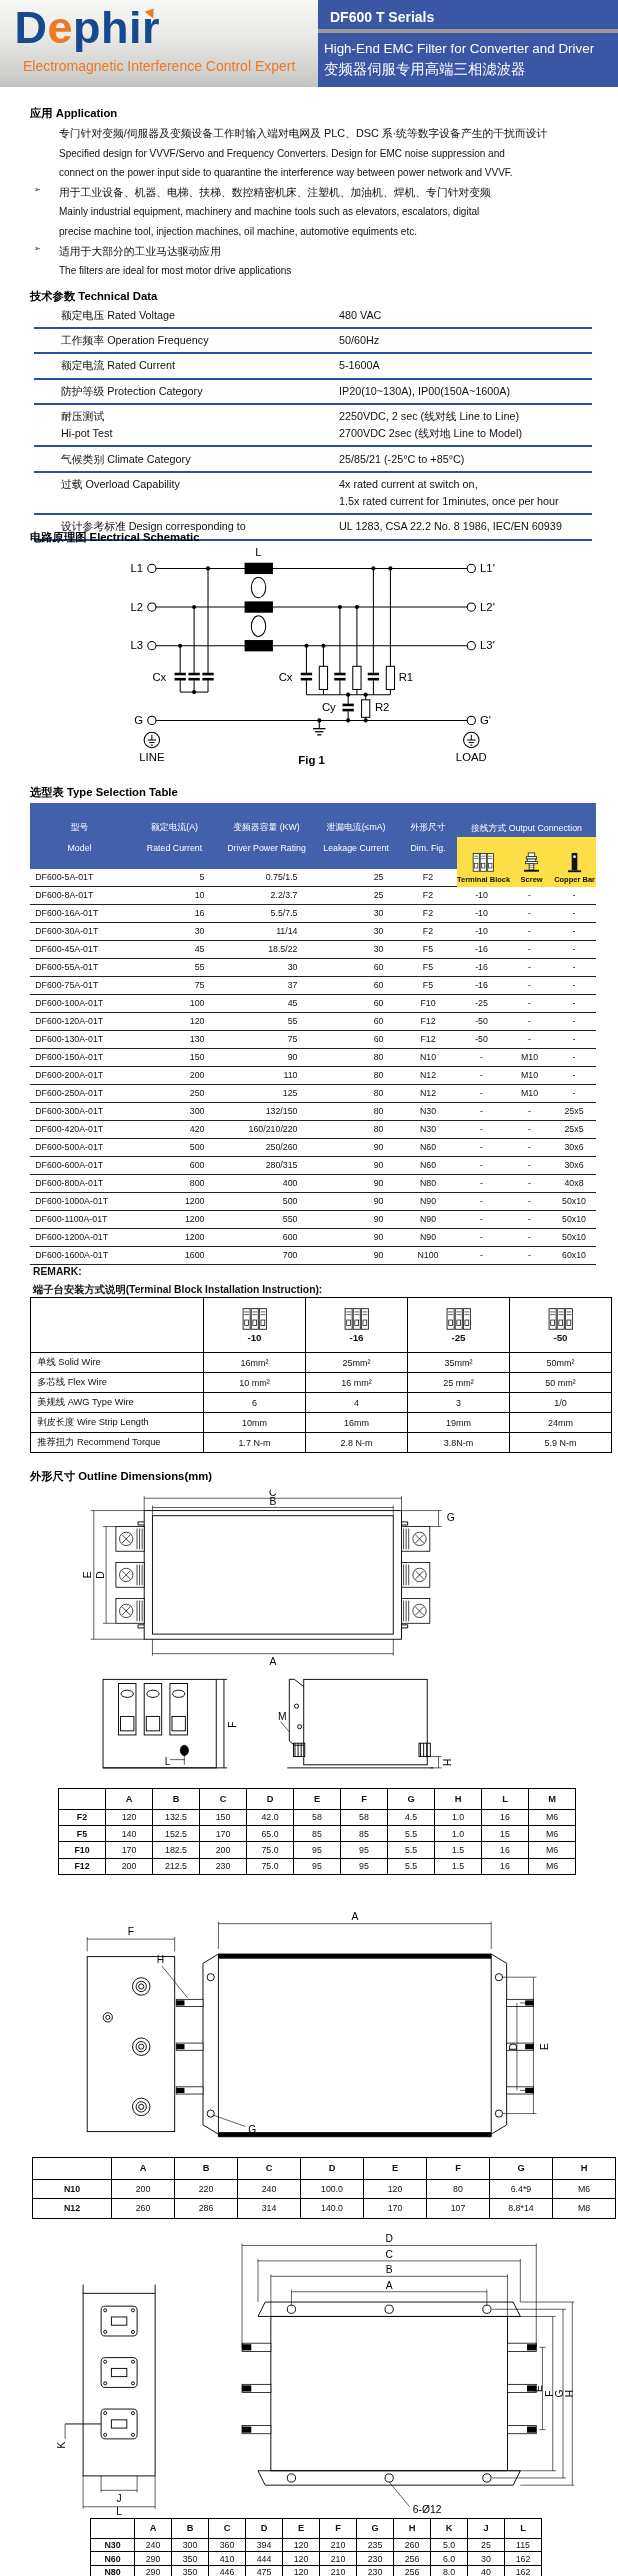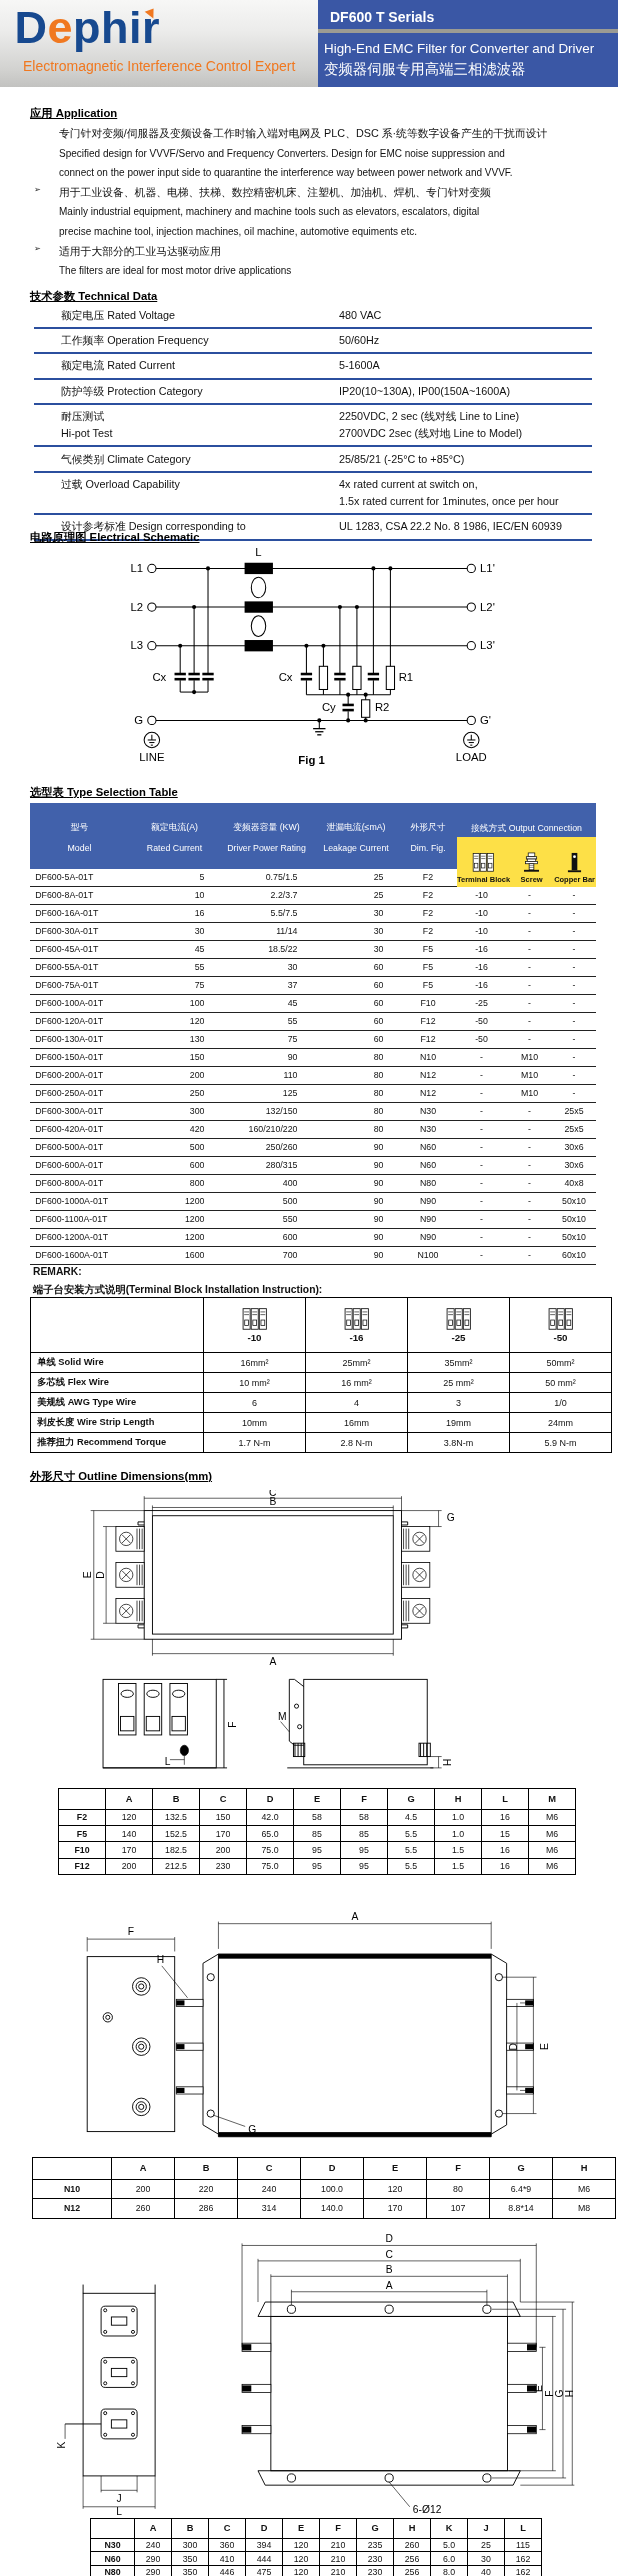--- a/index.html
+++ b/index.html
@@ -13,21 +13,21 @@
   #logo .org{color:#f07820;}
   #logo-tri{left:146px;top:8.2px;width:0;height:0;border-left:5.2px solid transparent;
     border-right:6.2px solid transparent;border-bottom:8.2px solid #f07820;transform:rotate(38deg);}
   #tagline{left:23px;top:58px;font-size:14px;color:#f07820;}
   #hdr-right{left:318px;top:0;width:300px;height:87px;background:#3a57a5;}
   #hdr-series{left:330px;top:9.3px;font-size:14px;font-weight:bold;color:#fff;}
   #hdr-bar{left:318px;top:29px;width:300px;height:4.1px;background:#9b9b93;}
   #hdr-t-en{left:324px;top:41px;font-size:13.4px;color:#fff;white-space:nowrap;}
   #hdr-t-cn{left:324px;top:60px;font-size:14.4px;color:#fff;}
   
-  .sec-head{font-size:11.3px;font-weight:bold;color:#000;text-decoration:underline;}
+  .sec-head{font-size:11.3px;font-weight:bold;color:#000;}
   
   #app-items{left:30px;top:124px;width:567px;}
   .app-item{position:relative;}
   .app-bullet{position:absolute;left:4.1px;top:1px;font-size:8.2px;}
   .app-cn{padding-left:29px;font-size:10.8px;line-height:19.6px;}
   .app-en{padding-left:29px;font-size:10px;line-height:19.6px;text-align:justify;padding-right:5.2px;}
   
   #tech-table{left:34px;top:304px;width:558px;}
   .tech-row{display:flex;border-bottom:2.6px double #2b4f9e;padding:3.1px 0 2.6px 0;}
   .tech-label{width:278px;padding-left:27px;font-size:10.8px;line-height:17.5px;}
@@ -44,21 +44,21 @@
   .ts-icon-cell .lbl{font-size:7.5px;font-weight:bold;margin-top:2.1px;white-space:nowrap;}
   .ts-row{border-bottom:0.8px solid #222;height:17px;align-items:center;}
   .ts-row div{line-height:17px;}
   .c-model{padding-left:5.2px;}
   .c-r{text-align:right;padding-right:15.5px;}
   .c-c{text-align:center;}
   
   #inst-table{left:30px;top:1297px;border-collapse:collapse;}
   #inst-table td{border:0.8px solid #000;text-align:center;font-size:9px;}
   #inst-table{border:1.5px solid #000;}
-  #inst-table .lab{text-align:left;padding-left:6.2px;font-weight:bold;font-size:9.3px;}
+  #inst-table .lab{text-align:left;padding-left:6.2px;font-weight:normal;font-size:9.3px;}
   #inst-table .hrow td{height:52px;}
   #inst-table .drow td{height:17px;}
   #inst-table .collab{font-weight:bold;font-size:9.8px;}
   
   .dim-table{border-collapse:collapse;}
   .dim-table td{border:0.9px solid #000;text-align:center;font-size:8.8px;}
   .dim-table .hd{font-weight:bold;font-size:9.3px;}
   .dim-table .rowlab{font-weight:bold;}
   svg text{font-family:"Liberation Sans","DejaVu Sans",sans-serif;}
 </style>

